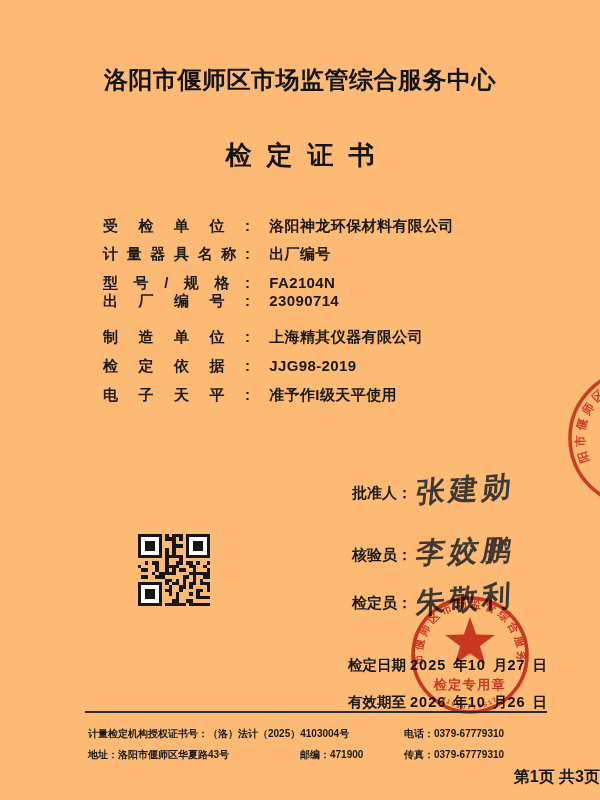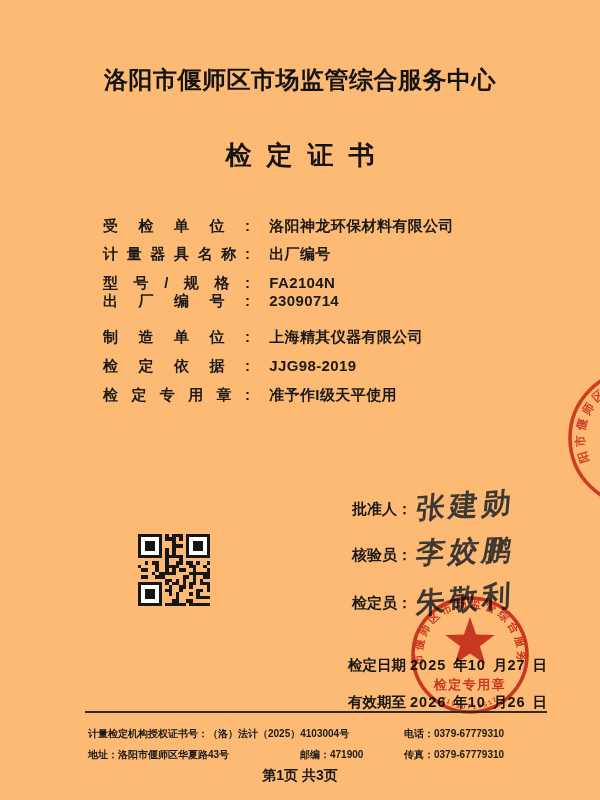--- a/index.html
+++ b/index.html
@@ -49,22 +49,22 @@
   .daterow .dl{display:inline-block;width:62px;}
   .daterow .num{display:inline-block;letter-spacing:1px;}
   .daterow .num.first{margin-left:0;}
   .daterow .unit{display:inline-block;margin-left:7px;}
 
   .rule{position:absolute;left:85px;top:711px;width:462px;height:2px;background:#2c2c2c;}
 
   .foot{position:absolute;white-space:nowrap;font-size:10px;font-weight:700;color:#1a1a1a;}
   .foot .fv{font-weight:700;}
   .pageinfo{
-    position:absolute;top:767px;left:0;width:600px;text-align:center;
-    font-size:14px;font-weight:700;color:#1a1a1a;
+    position:absolute;top:767px;left:0;width:600px;text-align:right;
+    font-size:16px;font-weight:700;color:#1a1a1a;
   }
 
   .seal{position:absolute;left:400px;top:585px;width:140px;height:140px;
         mix-blend-mode:multiply;opacity:.9;pointer-events:none;}
   .corner-seal{position:absolute;left:558px;top:358px;width:160px;height:160px;
         mix-blend-mode:multiply;opacity:.85;pointer-events:none;}
 </style>
 </head>
 <body>
 
@@ -93,26 +93,26 @@
     </div>
     <div class="frow" style="top:328px">
       <span class="flabel">制造单位:</span>
       <span class="fvalue">上海精其仪器有限公司</span>
     </div>
     <div class="frow" style="top:357px">
       <span class="flabel">检定依据:</span>
       <span class="fvalue">JJG98-2019</span>
     </div>
     <div class="frow" style="top:386px">
-      <span class="flabel">检定专用章:</span>
+      <span class="flabel">电子天平:</span>
       <span class="fvalue">准予作I级天平使用</span>
     </div>
   </div>
 
-  <div class="sigrow" style="top:500px">
+  <div class="sigrow" style="top:484px">
     <span class="siglabel">批准人：</span>
     <span class="signame s1">张建勋</span>
   </div>
   <div class="sigrow" style="top:546px">
     <span class="siglabel">核验员：</span>
     <span class="signame s2">李姣鹏</span>
   </div>
   <div class="sigrow" style="top:594px">
     <span class="siglabel">检定员：</span>
     <span class="signame s3">朱敬利</span>

